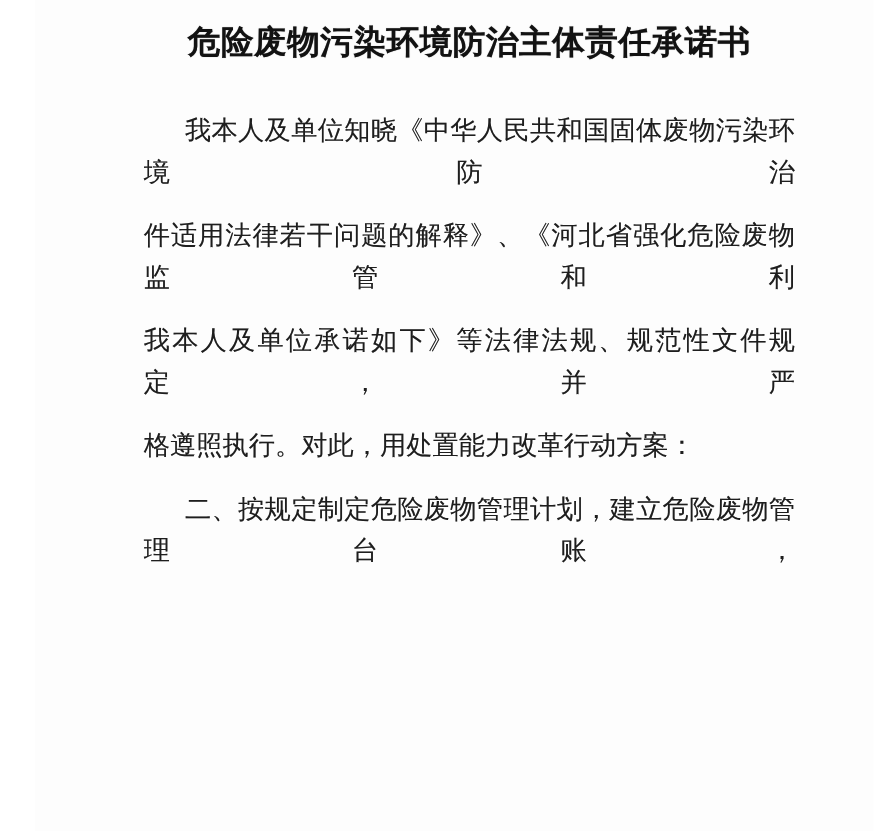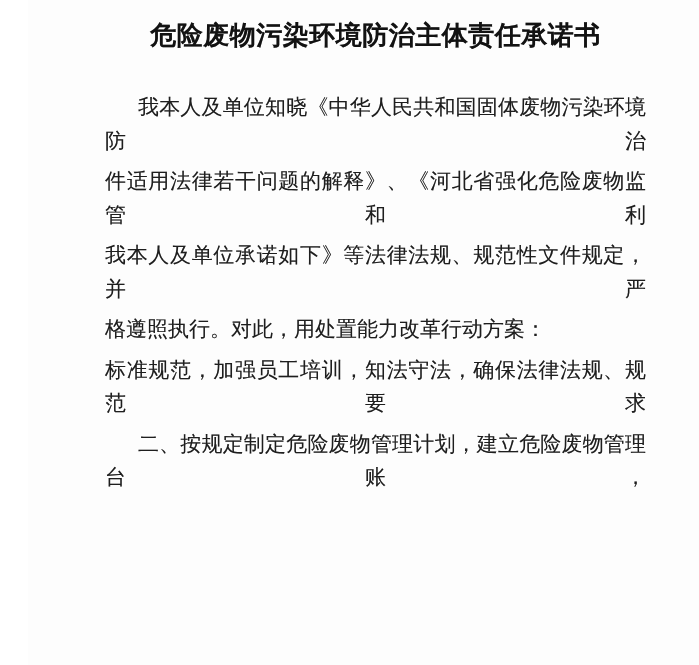--- a/index.html
+++ b/index.html
@@ -6,21 +6,21 @@
     margin: 0;
     padding: 0;
     background: #ffffff;
   }
   .page {
     position: relative;
     width: 699px;
     height: 665px;
     overflow: hidden;
     background: linear-gradient(90deg, #ffffff 0px, #ffffff 28px, #fdfdfd 28px, #fdfdfd 100%);
-    font-family: Liberation Sans, sans-serif;
+    font-family: Liberation Mono, monospace;
   }
   .content {
     padding: 17px 46px 0 98px;
   }
   .doc-title {
     margin: 0;
     font-size: 26px;
     font-weight: bold;
     line-height: 36px;
     text-align: center;
@@ -30,21 +30,21 @@
     text-shadow: 0 0 0.6px rgba(20,20,20,0.55);
   }
   .doc-body {
     margin-top: 37px;
     font-size: 21px;
     line-height: 33.5px;
     color: #1e1e1e;
     text-shadow: 0 0 0.4px rgba(30,30,30,0.4);
   }
   .line {
-    margin: 7px;
+    margin: 17px;
     padding: 0;
     text-align: justify;
     text-align-last: justify;
     word-break: break-all;
   }
   .line.first {
     text-indent: 33px;
   }
   .line.para-end {
     text-align-last: left;
@@ -58,19 +58,18 @@
 
     <h1 class="doc-title">危险废物污染环境防治主体责任承诺书</h1>
 
     <div class="doc-body">
 
       <p class="line first">我本人及单位知晓《中华人民共和国固体废物污染环境防治</p>
       <p class="line">件适用法律若干问题的解释》、《河北省强化危险废物监管和利</p>
       <p class="line">我本人及单位承诺如下》等法律法规、规范性文件规定，并严</p>
       <p class="line para-end">格遵照执行。对此，用处置能力改革行动方案：</p>
 
-      <p class="line">标准规范，加强员工培训，知法守法，确保法律法规、规范要求</p>
 
       <p class="line first">二、按规定制定危险废物管理计划，建立危险废物管理台账，</p>
 
     </div>
   </div>
 </div>
 
 </body></html>

